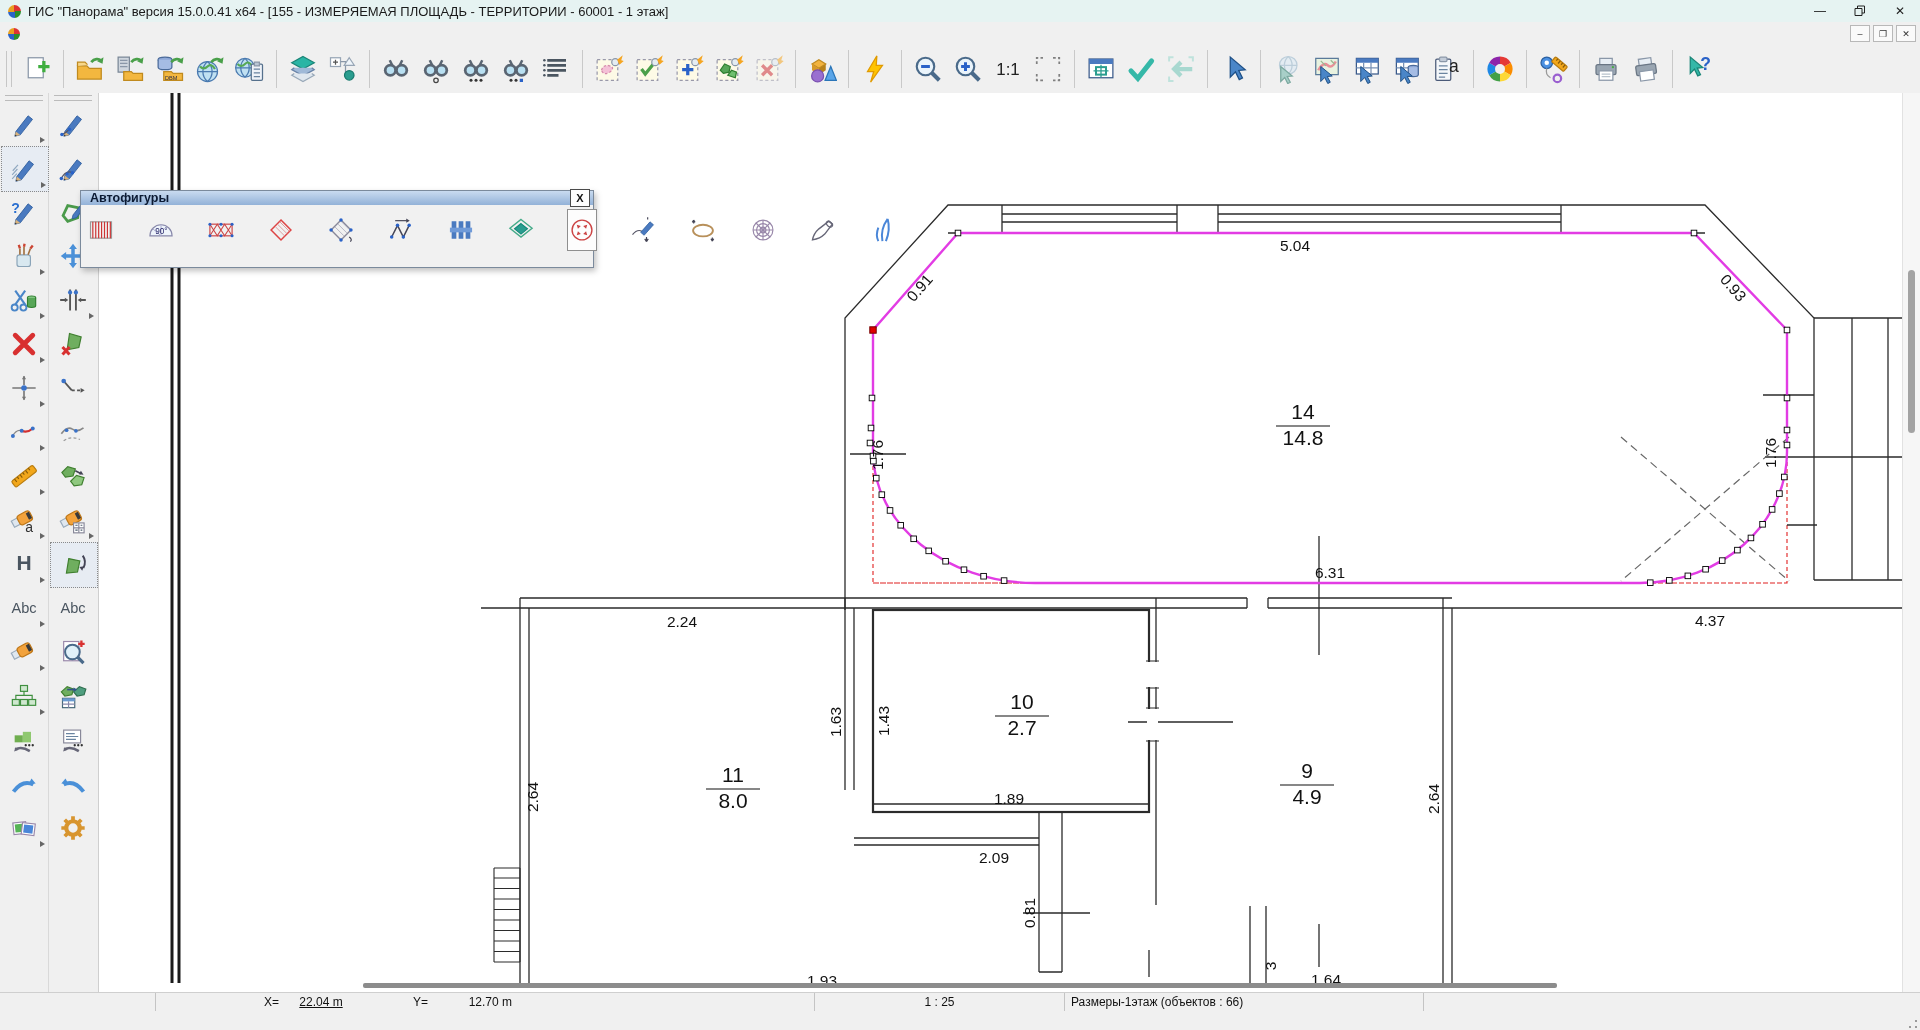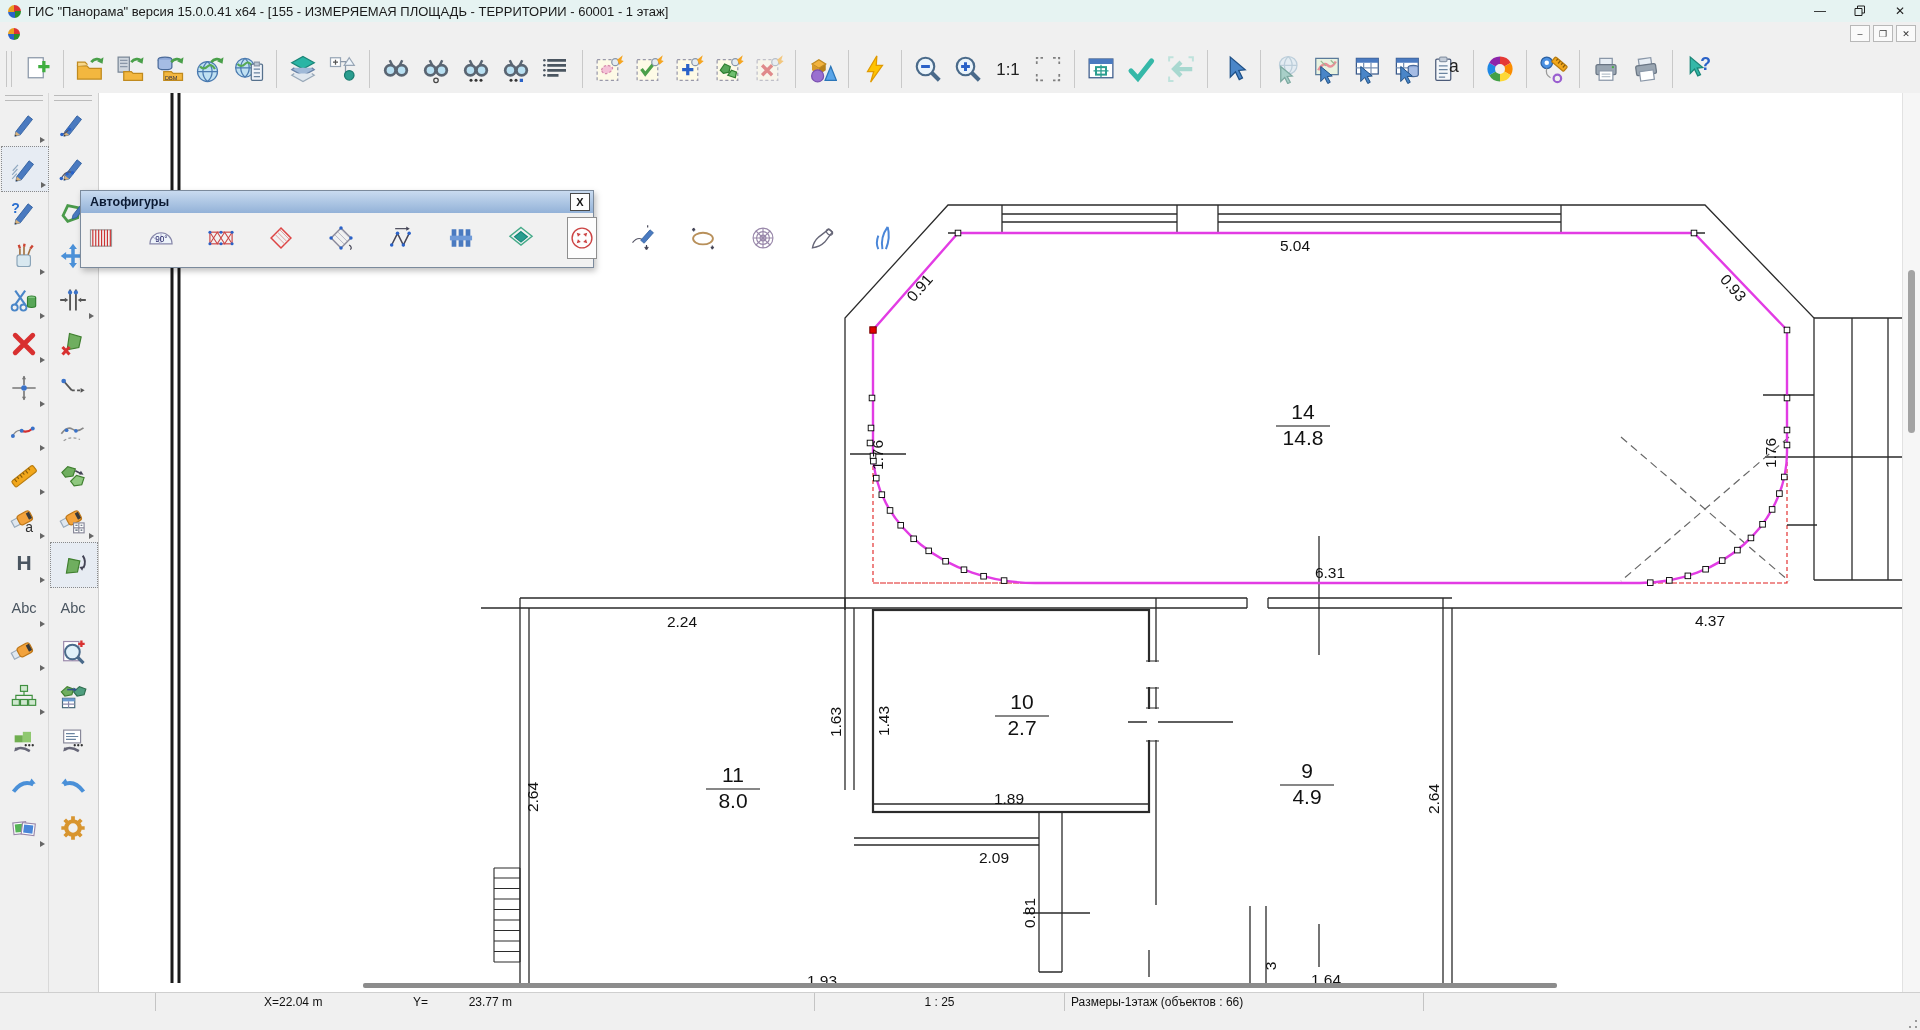--- a/index.html
+++ b/index.html
@@ -34,21 +34,21 @@
   .fly{position:absolute;right:2px;bottom:3px;width:0;height:0;
     border-top:3px solid transparent;border-bottom:3px solid transparent;border-left:5px solid #666;}
   
   #canvas{position:absolute;left:99px;top:93px;width:1821px;height:899px;background:#fff;}
   #vscroll{position:absolute;right:0;top:0;width:17px;height:899px;background:#f6f6f6;border-left:1px solid #e2e2e2;}
   #vthumb{position:absolute;left:5px;top:177px;width:7px;height:163px;background:#a3a3a3;border-radius:4px;}
   #hthumb{position:absolute;left:264px;top:890px;width:1194px;height:5px;background:#8c8c8c;border-radius:2px;}
   
   #autoshapes{position:absolute;left:80px;top:190px;width:512px;height:76px;background:#f1f1f1;
     border:1px solid #7b8a9c;box-shadow:2px 3px 6px rgba(0,0,0,.25);z-index:20;}
-  #as-title{height:22px;background:linear-gradient(#c9dbf0,#93b2d8);display:flex;align-items:center;
+  #as-title{height:14px;background:linear-gradient(#c9dbf0,#93b2d8);display:flex;align-items:center;
     font-size:12.5px;font-weight:bold;color:#0b1a33;padding-left:9px;}
   #as-close{margin-left:auto;margin-right:3px;width:18px;height:16px;background:#fdfdfd;border:1px solid #4a4a4a;
     display:flex;align-items:center;justify-content:center;font-size:11px;font-weight:bold;color:#111;}
   #as-row{display:flex;align-items:center;padding:4px 6px;gap:32px;}
   .as-btn{width:34px;height:42px;display:flex;align-items:center;justify-content:center;}
   .as-btn.selected{background:#fdfdfd;border:1px solid #8f8f8f;width:32px;height:40px;}
   
   #statusbar{position:absolute;left:0;top:992px;width:100%;height:38px;background:#f0f0f0;
     border-top:1px solid #cfcfcf;font-size:12px;color:#111;}
   .srow{height:18px;display:flex;align-items:center;border-bottom:1px solid #fff;}
@@ -944,23 +944,23 @@
         </svg>
       </div>
     </div>
 </div>
 
 <div id="statusbar">
   <div class="srow" style="border-bottom:none;">
     <div class="scell" style="width:155px;"></div>
     <div class="scell" style="width:658px;">
       <span style="margin-left:108px;">X=</span>
-      <span style="display:inline-block;width:84px;text-align:left;">22.04 m</span>
+      <span style="display:inline-block;width:84px;text-align:center;text-decoration:underline;">22.04 m</span>
       <span style="margin-left:50px;">Y=</span>
-      <span style="display:inline-block;width:84px;text-align:right;">23.77 m</span>
+      <span style="display:inline-block;width:84px;text-align:right;">12.70 m</span>
     </div>
     <div class="scell" style="width:249px;justify-content:center;">
       <span>1 : 25</span>
     </div>
     <div class="scell" style="width:352px;padding-left:6px;">
       <span>Размеры-1этаж  (объектов : 66)</span>
     </div>
     <div class="scell" style="flex:1;border-right:none;"></div>
   </div>
   <div id="grip"></div>

